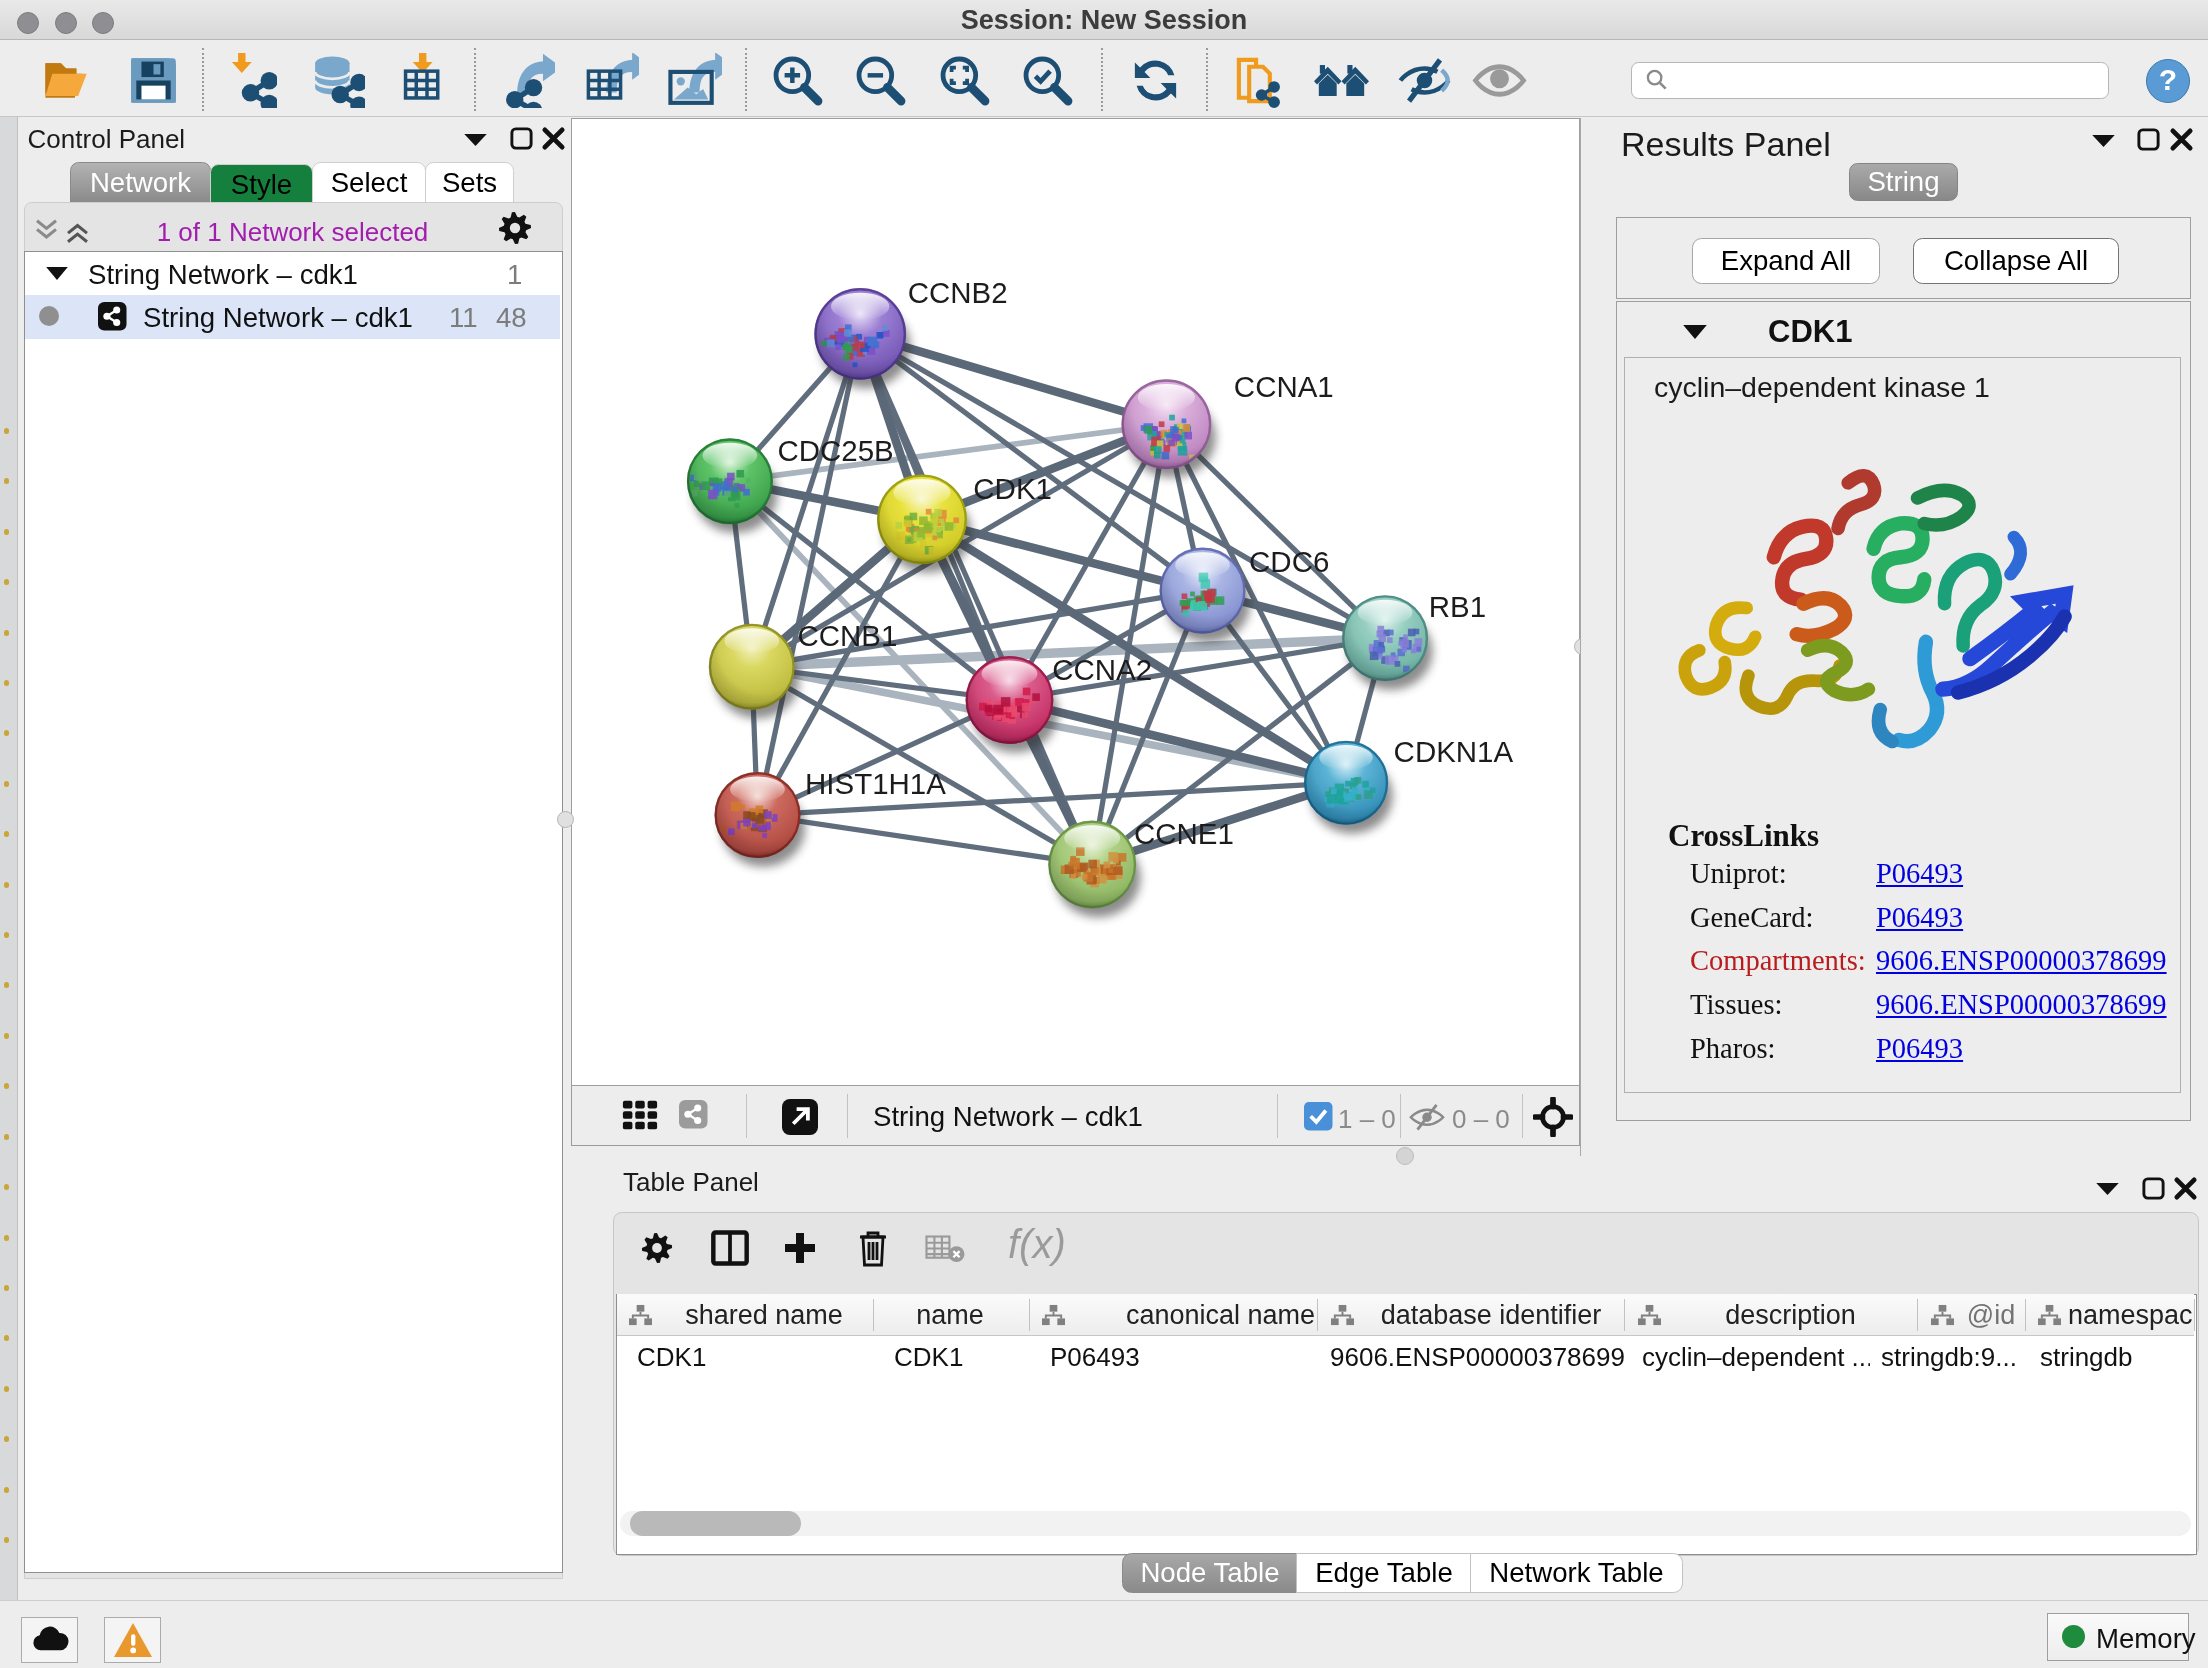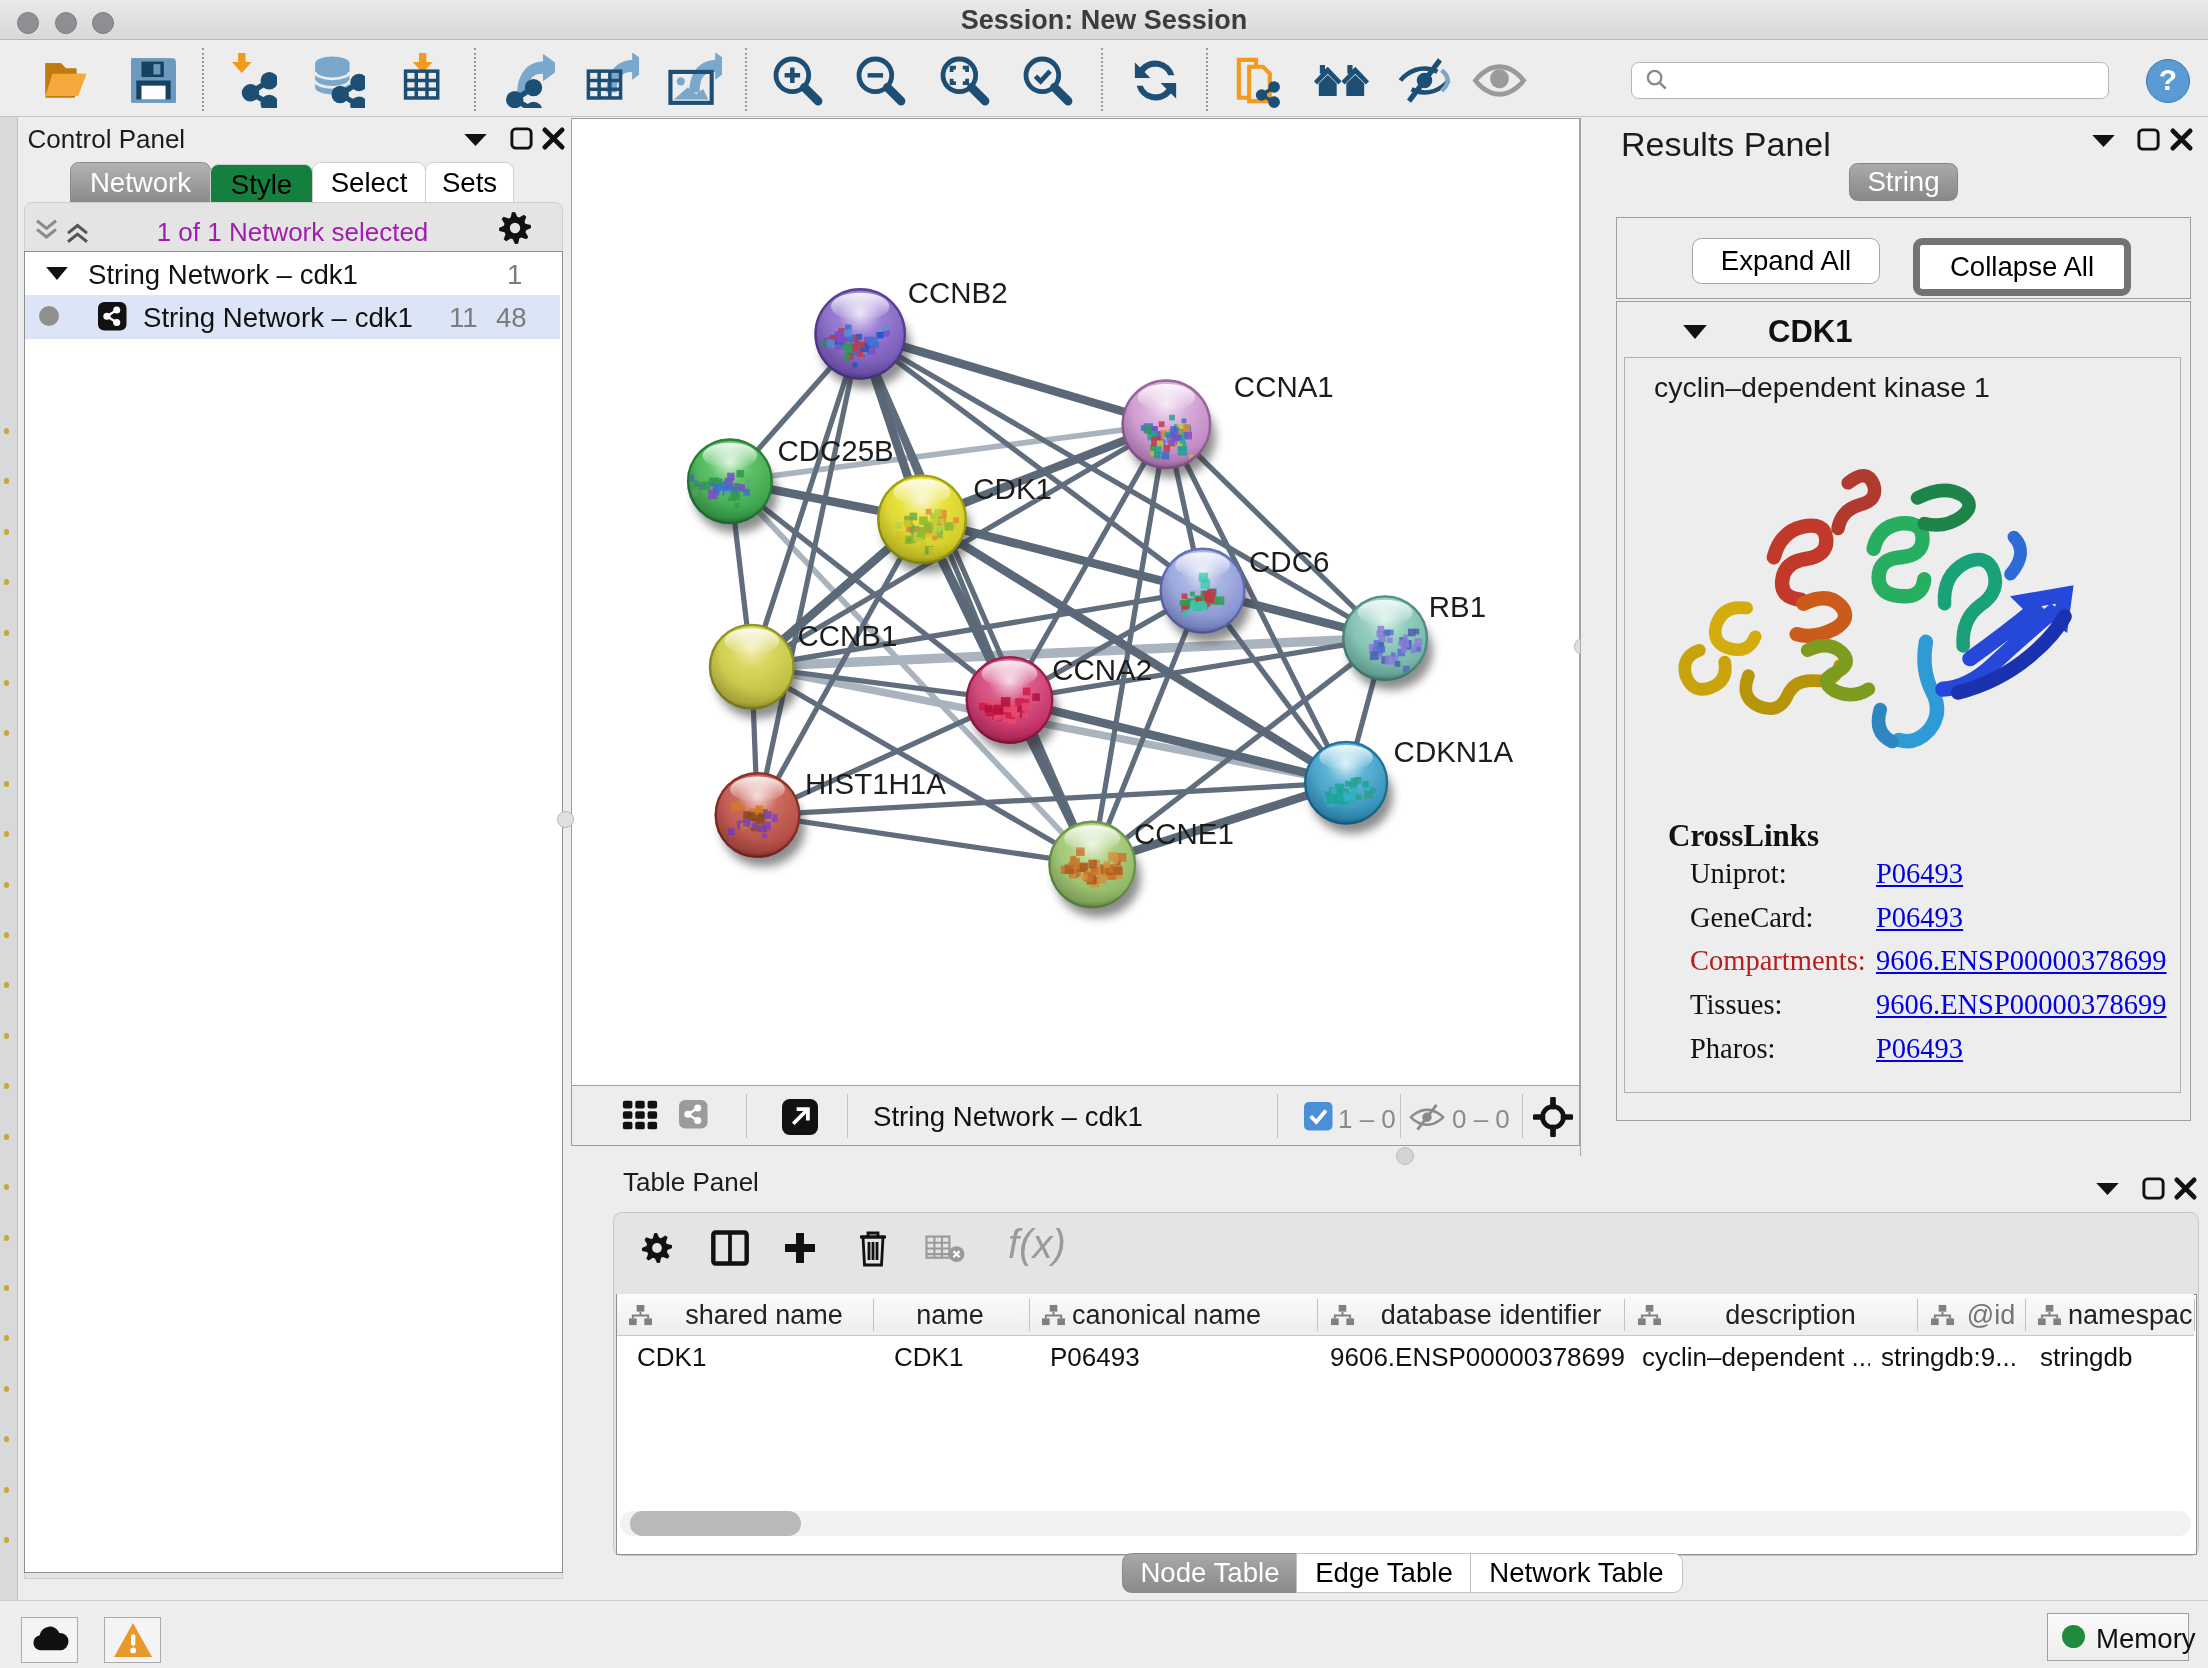--- a/index.html
+++ b/index.html
@@ -1009,21 +1009,21 @@
     </svg></div>
 <div style="position:absolute;left:2136px;top:127px"><svg width="25" height="25" viewBox="0 0 26 26">
       <rect x="3" y="3" width="20" height="20" rx="4" fill="none" stroke="#111" stroke-width="3"></rect>
     </svg></div>
 <div style="position:absolute;left:2169px;top:127px"><svg width="25" height="25" viewBox="0 0 26 26">
       <path d="M4 4L22 22M22 4L4 22" stroke="#111" stroke-width="5" stroke-linecap="round"></path>
     </svg></div>
 <div style="position:absolute;left:1849px;top:163px;width:107px;height:36px;background:linear-gradient(#aaa,#888);border:1px solid #848484;border-radius:8.6px;color:#fff;font-size:27.6px;text-align:center;line-height:36px">String</div>
 <div style="position:absolute;left:1616px;top:217px;width:573px;height:80px;background:#ededed;border:1px solid #9e9e9e"></div>
 <div style="position:absolute;left:1692px;top:238px;width:186px;height:44px;background:#fff;border:1px solid #a6a6a6;border-radius:9.5px;font-size:27.6px;text-align:center;line-height:44px">Expand All</div>
-<div style="position:absolute;left:1913px;top:238px;width:204px;height:44px;background:#fff;border:7px solid #737373;border-radius:9.5px;font-size:27.6px;text-align:center;line-height:44px">Collapse All</div>
+<div style="position:absolute;left:1913px;top:238px;width:204px;height:44px;background:#fff;border:1px solid #737373;border-radius:9.5px;font-size:27.6px;text-align:center;line-height:44px">Collapse All</div>
 <div style="position:absolute;left:1616px;top:301px;width:573px;height:818px;background:#ededed;border:1px solid #9e9e9e"></div>
 <svg style="position:absolute;left:1682px;top:323px" width="26" height="17" viewBox="0 0 27 18">
     <path d="M1 2h25L13.5 17z" fill="#111"></path>
   </svg>
 <div style="position:absolute;left:1768px;top:314px;font-size:31px;font-weight:bold;color:#111">CDK1</div>
 <div style="position:absolute;left:1624px;top:357px;width:555px;height:734px;background:#ededed;border:1px solid #b0b0b0"></div>
 <div style="position:absolute;left:1654px;top:371px;font-size:28.5px;color:#1b1b1b">cyclin–dependent kinase 1</div>
 
 <svg style="position:absolute;left:1617px;top:418px" width="533" height="380" viewBox="0 0 560 400">
 <g fill="none" stroke-linecap="round" transform="translate(31,22) scale(0.89)">
@@ -1101,21 +1101,21 @@
 <div style="position:absolute;left:628px;top:1304px"><svg width="25" height="23" viewBox="0 0 26 24">
       <g fill="#808080">
         <rect x="9" y="1" width="8" height="7"></rect>
         <rect x="1" y="15" width="8" height="7"></rect>
         <rect x="17" y="15" width="8" height="7"></rect>
       </g>
       <path d="M13 8v4M5 15v-3h16v3" stroke="#808080" stroke-width="2" fill="none"></path>
     </svg></div>
 <div style="position:absolute;left:874px;top:1295px;width:152px;height:40px;text-align:center;line-height:40px;font-size:27px;color:#222;overflow:hidden;white-space:nowrap">name</div>
 <div style="position:absolute;left:1029px;top:1299px;width:0;height:32px;border-left:1px solid #c2c2c2"></div>
-<div style="position:absolute;left:1072px;top:1295px;width:243px;height:40px;text-align:left;line-height:40px;font-size:27px;color:#222;overflow:hidden;white-space:nowrap">canonical name</div>
+<div style="position:absolute;left:1072px;top:1295px;width:243px;height:40px;text-align:right;line-height:40px;font-size:27px;color:#222;overflow:hidden;white-space:nowrap">canonical name</div>
 <div style="position:absolute;left:1317px;top:1299px;width:0;height:32px;border-left:1px solid #c2c2c2"></div>
 <div style="position:absolute;left:1041px;top:1304px"><svg width="25" height="23" viewBox="0 0 26 24">
       <g fill="#808080">
         <rect x="9" y="1" width="8" height="7"></rect>
         <rect x="1" y="15" width="8" height="7"></rect>
         <rect x="17" y="15" width="8" height="7"></rect>
       </g>
       <path d="M13 8v4M5 15v-3h16v3" stroke="#808080" stroke-width="2" fill="none"></path>
     </svg></div>
 <div style="position:absolute;left:1360px;top:1295px;width:262px;height:40px;text-align:center;line-height:40px;font-size:27px;color:#222;overflow:hidden;white-space:nowrap">database identifier</div>

